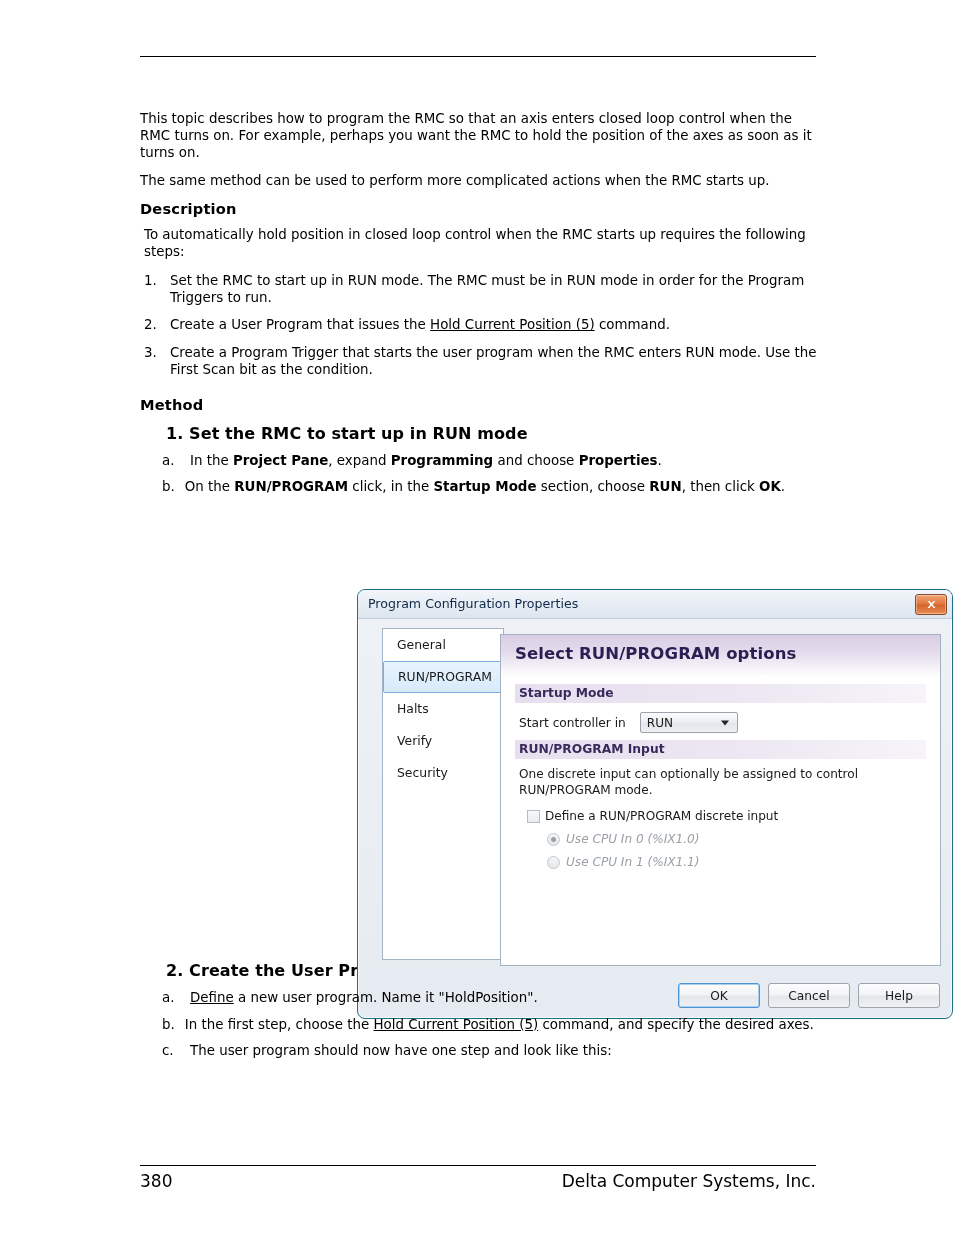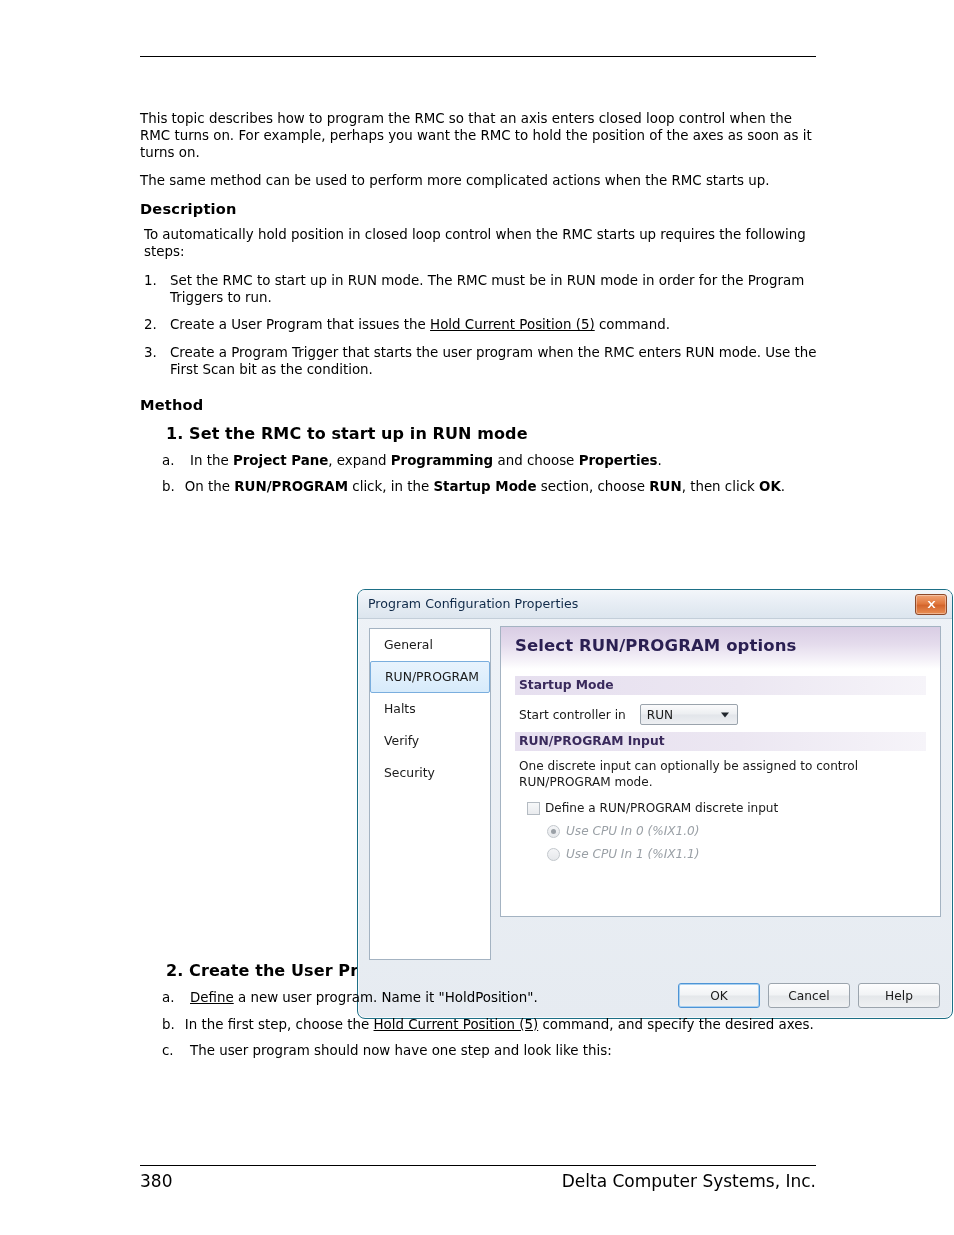--- a/index.html
+++ b/index.html
@@ -184,21 +184,21 @@
 
   .dlg-body {
     position: absolute;
     left: 0; right: 0;
     top: 29px;
     bottom: 0;
   }
 
   .dlg-sidebar {
     position: absolute;
-    left: 11px;
+    left: 24px;
     top: 9px;
     width: 122px;
     height: 332px;
     background: #ffffff;
     border: 1px solid #a4b3c2;
     box-sizing: border-box;
   }
   .side-item {
     height: 32px;
     line-height: 32px;
@@ -211,23 +211,23 @@
   .side-item.selected {
     background: linear-gradient(180deg, #e8f3fd 0%, #d7ebfb 100%);
     border: 1px solid #7aaede;
     border-radius: 2px;
     line-height: 30px;
   }
 
   .dlg-panel {
     position: absolute;
     left: 142px;
-    top: 7px;
+    top: 15px;
     right: 11px;
-    height: 291px;
+    height: 332px;
     background: #ffffff;
     border: 1px solid #a4b3c2;
     box-sizing: border-box;
     overflow: hidden;
   }
   .panel-banner {
     height: 42px;
     background: linear-gradient(180deg, #d9cde4 0%, #e4dbec 40%, #f3eff7 75%, #ffffff 100%);
     position: relative;
   }

